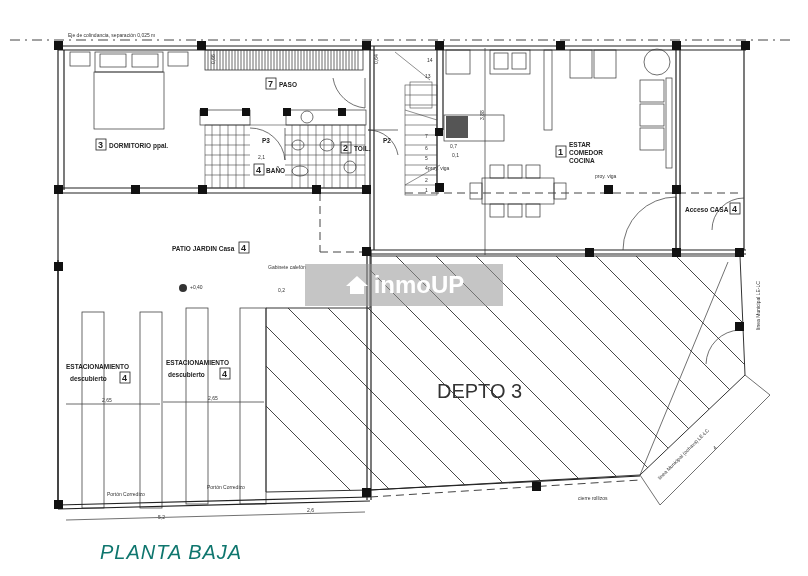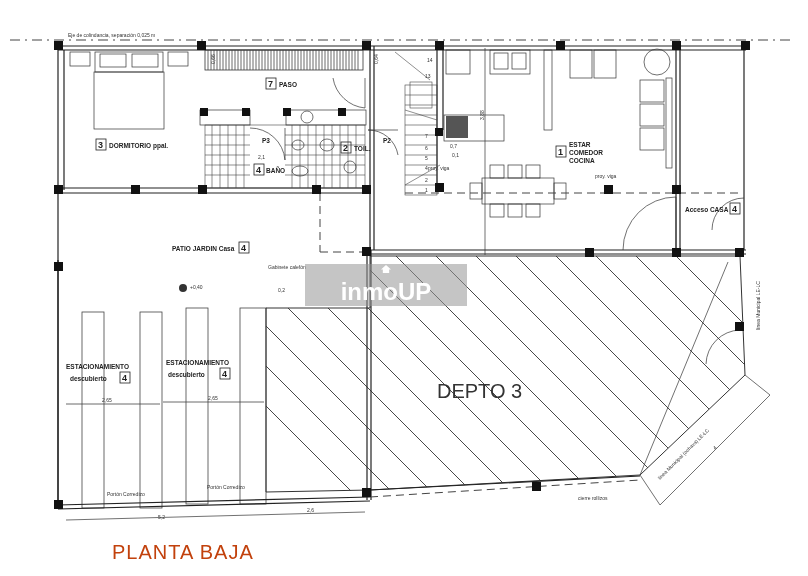--- a/index.html
+++ b/index.html
@@ -8,22 +8,22 @@
   .wall { stroke:#222; stroke-width:1.2; fill:none; }
   .thin { stroke:#333; stroke-width:0.7; fill:none; }
   .dash { stroke:#444; stroke-width:1; fill:none; stroke-dasharray:10 5 2 5; }
   .dash2 { stroke:#444; stroke-width:1; fill:none; stroke-dasharray:8 5; }
   .col { fill:#111; }
   .hatch { stroke:#333; stroke-width:0.9; }
   .tiny { font-family:"Liberation Sans", sans-serif; fill:#333; font-size:5px; }
   .small { font-family:"Liberation Sans", sans-serif; fill:#222; font-size:6.5px; font-weight:bold; }
   .num { font-family:"Liberation Sans", sans-serif; fill:#222; font-size:9px; font-weight:bold; }
   .big { font-family:"Liberation Sans", sans-serif; fill:#333; font-size:20px; }
-  .title { position:absolute; left:112px; top:541px; font-family:"Liberation Sans", sans-serif; font-size:20px; letter-spacing:1px; color:#c2410c; }
-  .wm { position:absolute; left:305px; top:264px; width:162px; height:42px; background:rgba(150,150,150,0.55); color:#fff; font-family:"Liberation Sans", sans-serif; font-weight:bold; font-size:24px; display:flex; align-items:center; justify-content:center; gap:4px;flex-direction:column; }
+  .title { position:absolute; left:100px; top:541px; font-family:"Liberation Sans", sans-serif; font-size:20px; letter-spacing:1px; color:#0f766e;font-style:italic; }
+  .wm { position:absolute; left:305px; top:264px; width:198px; height:42px; background:rgba(150,150,150,0.55); color:#fff; font-family:"Liberation Sans", sans-serif; font-weight:bold; font-size:24px; display:flex; align-items:center; justify-content:center; gap:4px; }
   .wm .house { width:26px; height:22px; }
 </style>
 </head>
 <body>
 
 <svg id="plan" viewBox="0 0 808 576" xmlns="http://www.w3.org/2000/svg">
 
   <line class="dash" x1="10" y1="40" x2="790" y2="40"></line>
   <text class="tiny" x="68" y="37">Eje de colindancia, separación 0,025 m</text>
 

